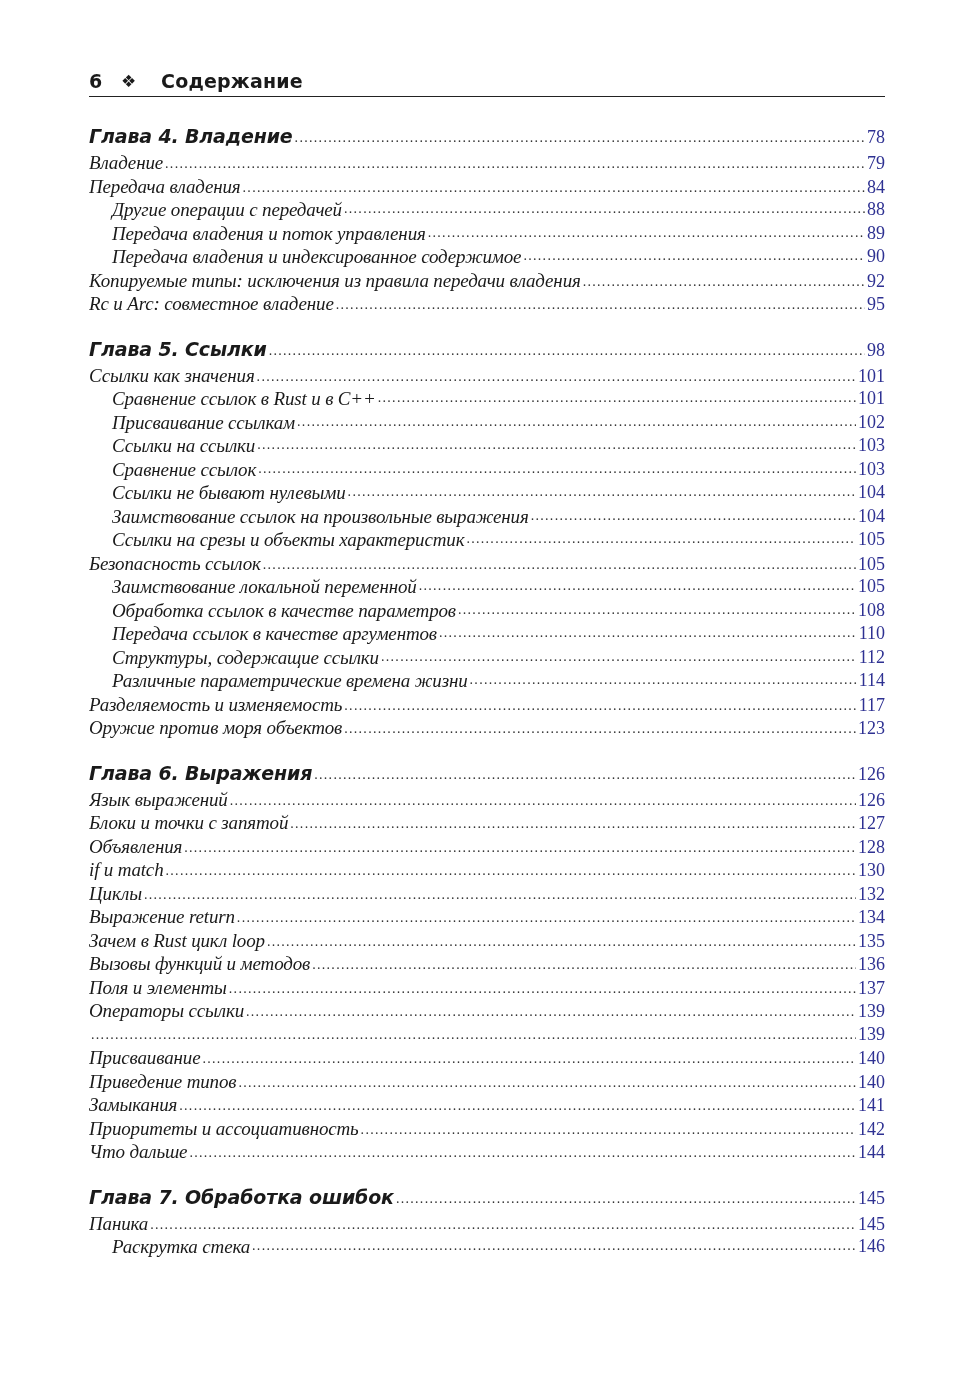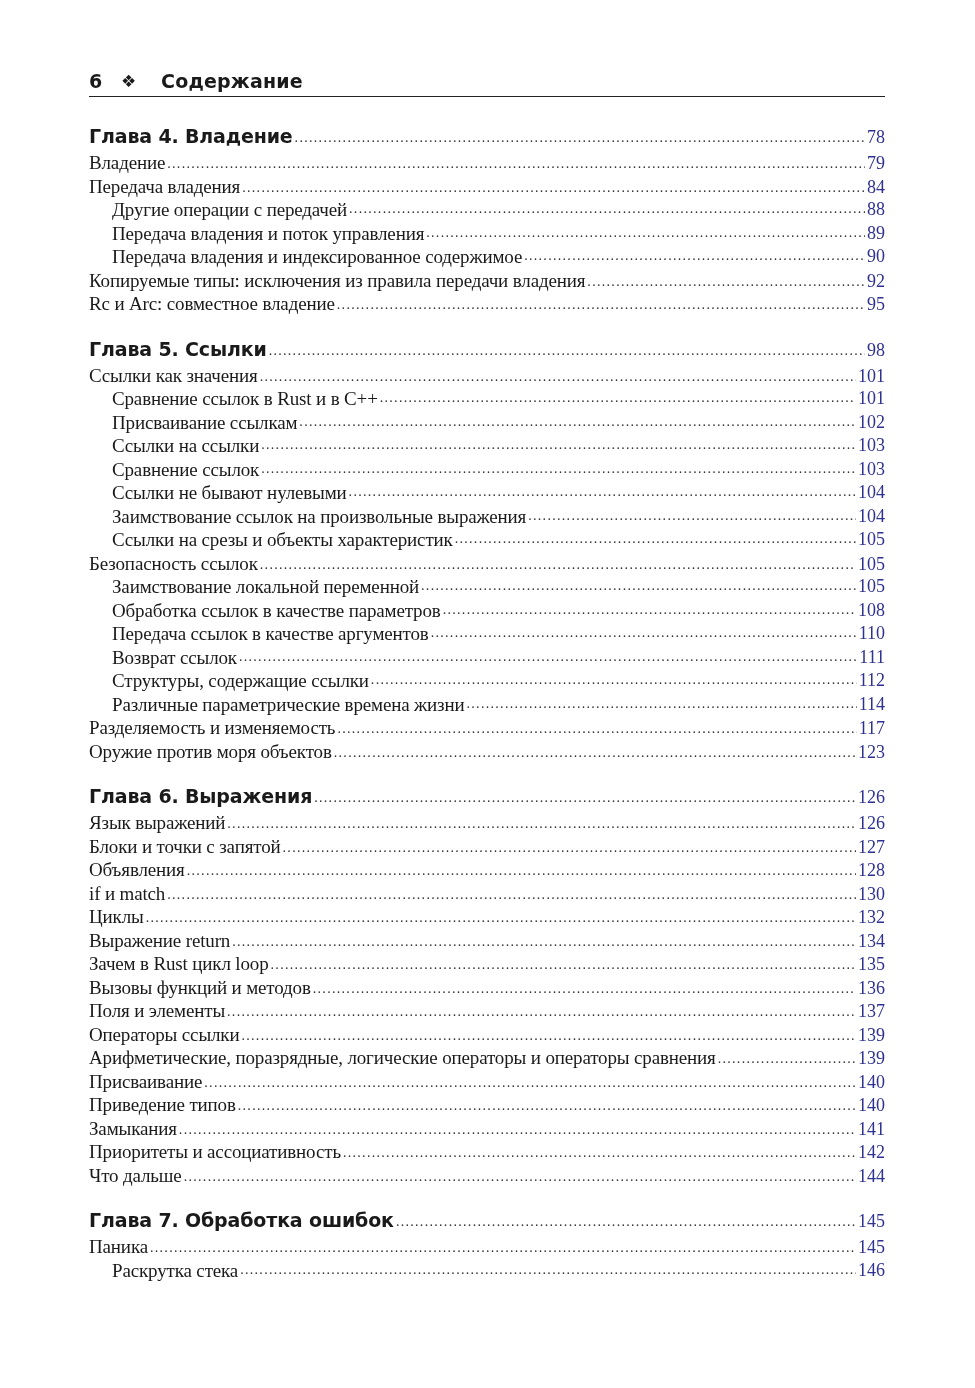--- a/index.html
+++ b/index.html
@@ -63,20 +63,21 @@
       font-weight: bold;
       font-size: 19px;
       letter-spacing: -0.6px;
       height: 26px;
       line-height: 26px;
       margin-bottom: 2px;
     }
     .row .label {
       flex: 0 0 auto;
       letter-spacing: -0.15px;
+      font-style: italic;
     }
     .row .dots {
       flex: 1 1 auto;
       overflow: hidden;
       margin: 0 2px;
       color: #333;
       font-family: "Liberation Serif", serif;
       font-weight: normal;
       font-size: 14px;
       letter-spacing: 1.3px;
@@ -207,25 +208,20 @@
         <span class="label">Обработка ссылок в качестве параметров</span>
         <span class="dots"></span>
         <span class="page">108</span>
       </div>
       <div class="row lvl2">
         <span class="label">Передача ссылок в качестве аргументов</span>
         <span class="dots"></span>
         <span class="page">110</span>
       </div>
       <div class="row lvl2">
-        <span class="label">Возврат ссылок</span>
-        <span class="dots"></span>
-        <span class="page">111</span>
-      </div>
-      <div class="row lvl2">
         <span class="label">Структуры, содержащие ссылки</span>
         <span class="dots"></span>
         <span class="page">112</span>
       </div>
       <div class="row lvl2">
         <span class="label">Различные параметрические времена жизни</span>
         <span class="dots"></span>
         <span class="page">114</span>
       </div>
       <div class="row">
@@ -289,21 +285,20 @@
         <span class="label">Поля и элементы</span>
         <span class="dots"></span>
         <span class="page">137</span>
       </div>
       <div class="row">
         <span class="label">Операторы ссылки</span>
         <span class="dots"></span>
         <span class="page">139</span>
       </div>
       <div class="row">
-        <span class="label">Арифметические, поразрядные, логические операторы и операторы сравнения</span>
         <span class="dots"></span>
         <span class="page">139</span>
       </div>
       <div class="row">
         <span class="label">Присваивание</span>
         <span class="dots"></span>
         <span class="page">140</span>
       </div>
       <div class="row">
         <span class="label">Приведение типов</span>

